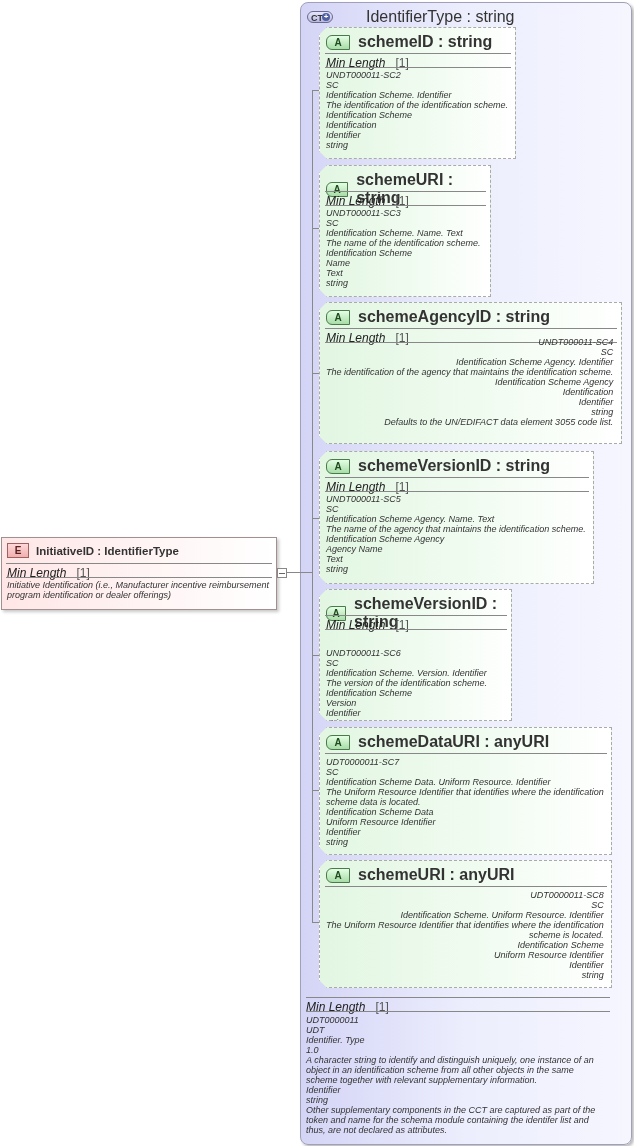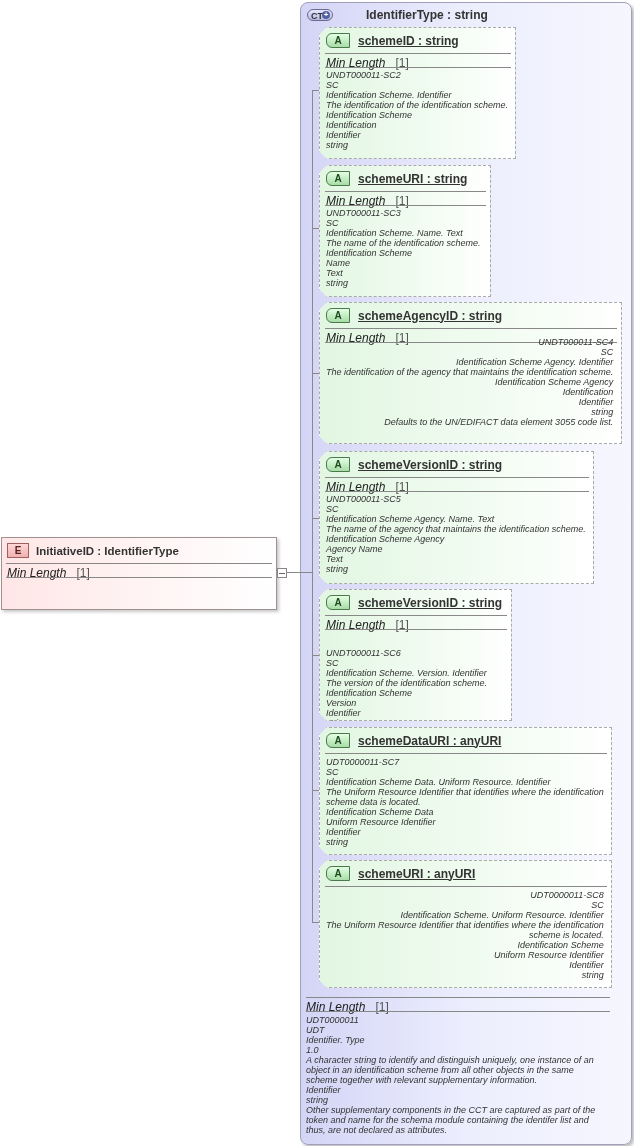--- a/index.html
+++ b/index.html
@@ -23,45 +23,47 @@
   .collapse { left:277px; top:568px; width:8px; height:8px; border:1px solid #888; background:#fff; }
   .collapse::after { content:""; position:absolute; left:1px; top:3.5px; width:6px; height:1px; background:#666; }
 
   
   .ct-box { left:300px; top:2px; width:330px; height:1141px; border:1px solid #a0a0b8; border-radius:8px;
             background:linear-gradient(to right,#d4d4f6,#eceefd 50%,#f6f6ff); box-shadow:2px 2px 3px #bbb; }
   .ct-head { position:absolute; left:6px; top:5px; display:flex; align-items:center; }
   .ct-badge { width:26px; height:12px; border:1px solid #6a6a90; border-radius:6px; background:linear-gradient(#e6e6ff,#b8b8e0);
               font-size:9px; font-weight:bold; color:#333; line-height:12px; text-align:left; padding-left:3px; box-sizing:border-box; margin-right:7px; position:relative; }
   .ct-badge .plus { position:absolute; right:2px; top:1px; width:8px; height:8px; border-radius:50%; background:#5060a0; color:#fff; font-size:8px; line-height:8px; text-align:center; }
-  .ct-title { font-size:12px; font-weight:bold; color:#333;padding-left:26px; }
+  .ct-title { font-size:16px; font-weight:normal; color:#333;padding-left:26px; }
   .vline { position:absolute; left:312px; width:1px; background:#888; }
   .hline { position:absolute; height:1px; background:#888; }
 
   
   .attr { position:absolute; left:319px; border:1px dashed #aaa;
           background:linear-gradient(to right,#e2f6e2,#f2fcf2 60%,#ffffff);
           clip-path:polygon(8px 0,100% 0,100% 100%,8px 100%,0 calc(100% - 8px),0 8px);
           box-shadow:2px 2px 3px #ccc; }
   .attr-head { position:absolute; left:6px; top:5px; display:flex; align-items:center; }
   .a-badge { width:22px; height:13px; border:1px solid #4a7a4a; border-radius:6px 0 0 6px; background:linear-gradient(#e4ffe4,#a8dca8);
              font-size:10px; font-weight:bold; color:#1e4a1e; line-height:13px; text-align:center; margin-right:8px; }
-  .a-title { font-size:12px; font-weight:bold; color:#333;text-decoration:underline; }
+  .a-title { font-size:16px; font-weight:bold; color:#333; }
 </style>
 </head>
 <body>
 
 <div class="abs el-box">
   <div class="el-head">
     <div class="el-badge">E</div>
     <div class="el-title">InitiativeID : IdentifierType</div>
   </div>
   <div class="sep" style="left:4px;top:25px;width:266px;"></div>
   <div class="facet" style="left:5px;top:28px;"><span>Min Length</span><span class="v">[1]</span></div>
   <div class="sep" style="left:4px;top:39px;width:266px;"></div>
+  <div class="doc" style="left:5px;top:42px;">Initiative Identification (i.e., Manufacturer incentive reimbursement
+program identification or dealer offerings)</div>
 </div>
 <div class="abs collapse"></div>
 <div class="abs hline" style="left:286px;top:572px;width:14px;"></div>
 
 <div class="abs ct-box">
   <div class="ct-head">
     <div class="ct-badge"><span>CT</span><span class="plus">+</span></div>
     <div class="ct-title">IdentifierType : string</div>
   </div>
   <div class="sep" style="left:5px;top:994px;width:304px;"></div>

